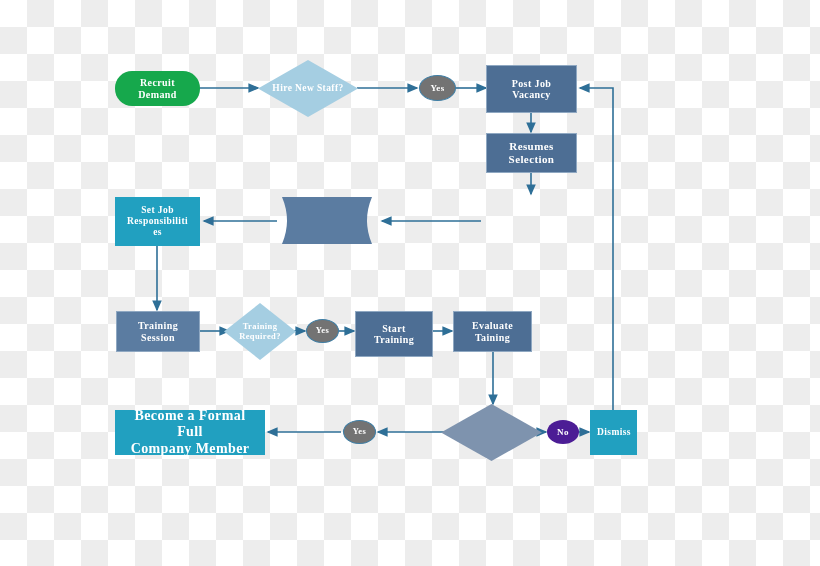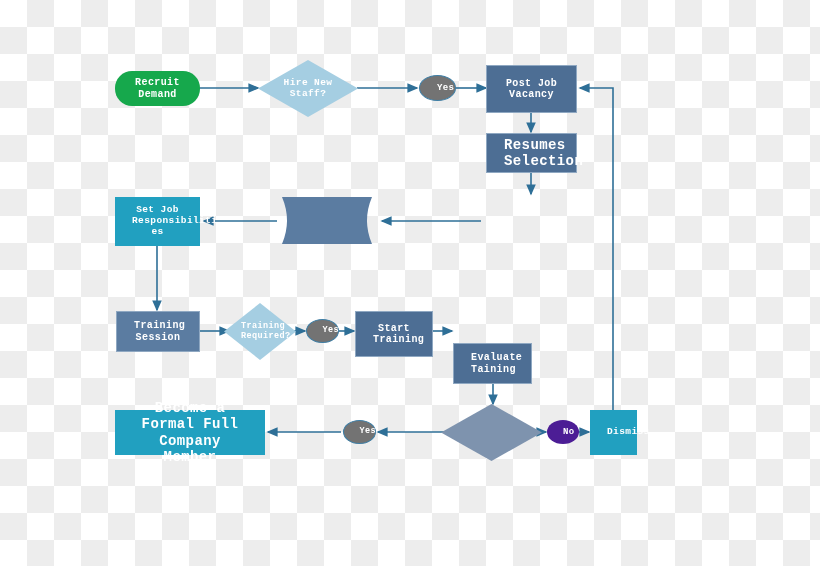--- a/index.html
+++ b/index.html
@@ -39,24 +39,23 @@
     text-align: center;
     color: #ffffff;
     font-weight: bold;
     letter-spacing: 0.4px;
     line-height: 1.15;
     z-index: 3;
   }
   .node .lbl {
     display: block;
     width: 100%;
-    padding: 0 17px;
+    padding: 0 7px;
     box-sizing: border-box;
     white-space: pre-line;
-    font-family: Liberation Mono, monospace;
   }
   
   .rect-navy {
     background: #4d6e94;
     border: 1px solid #8fa8c2;
   }
   .rect-slate {
     background: #5b7ca1;
     border: 1px solid #8fa8c2;
   }
@@ -167,21 +166,21 @@
 
   <div class="node ellipse-green" style="left:419px; top:75px; width:37px; height:26px; font-size:9px;">
     <span class="lbl">Yes</span>
   </div>
 
   <div class="node rect-navy" style="left:486px; top:65px; width:91px; height:48px; font-size:10px;">
     <span class="lbl">Post Job
 Vacancy</span>
   </div>
 
-  <div class="node rect-navy" style="left:486px; top:133px; width:91px; height:40px; font-size:14px;">
+  <div class="node rect-navy" style="left:486px; top:133px; width:91px; height:40px; font-size:11px;">
     <span class="lbl">Resumes
 Selection</span>
   </div>
 
 
   <div class="node doc-shape" style="left:278px; top:197px; width:98px; height:47px; font-size:10px;">
     <svg viewBox="0 0 98 47" preserveAspectRatio="none">
       <path d="M4,0 Q14,23.5 4,47 L94,47 Q84,23.5 94,0 Z" fill="#5b7ca1"></path>
     </svg>
   </div>
@@ -205,21 +204,21 @@
 
   <div class="node ellipse-green" style="left:306px; top:319px; width:33px; height:24px; font-size:8.5px;">
     <span class="lbl">Yes</span>
   </div>
 
   <div class="node rect-navy" style="left:355px; top:311px; width:78px; height:46px; font-size:10px;">
     <span class="lbl">Start
 Training</span>
   </div>
 
-  <div class="node rect-navy" style="left:453px; top:311px; width:79px; height:41px; font-size:10px;margin-top:32px;">
+  <div class="node rect-navy" style="left:453px; top:311px; width:79px; height:41px; font-size:10px;">
     <span class="lbl">Evaluate
 Taining</span>
   </div>
 
   <div class="node diamond-slate" style="left:441px; top:404px; width:101px; height:57px; font-size:9px;">
     <div class="dia-bg"></div>
   </div>
 
   <div class="node ellipse-orange" style="left:547px; top:420px; width:32px; height:24px; font-size:9px;">
     <span class="lbl">No</span>

